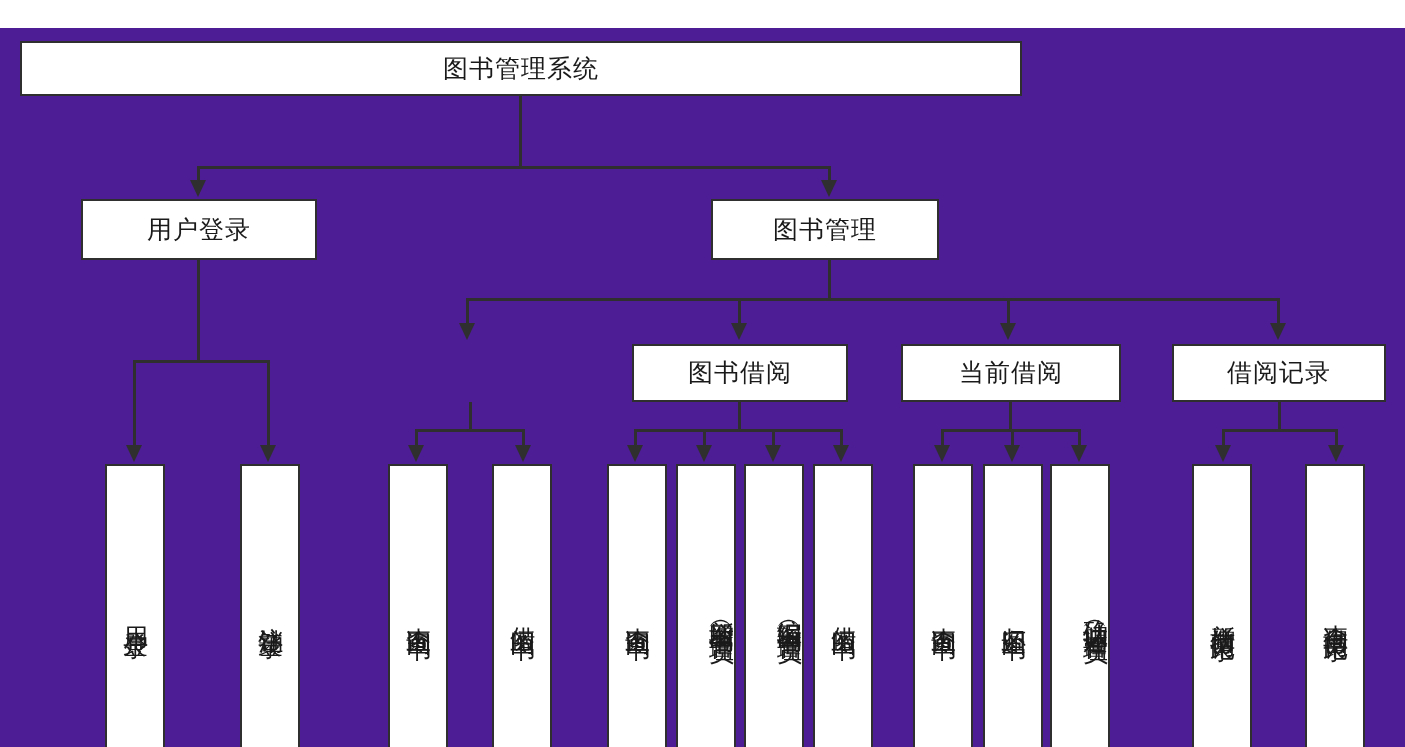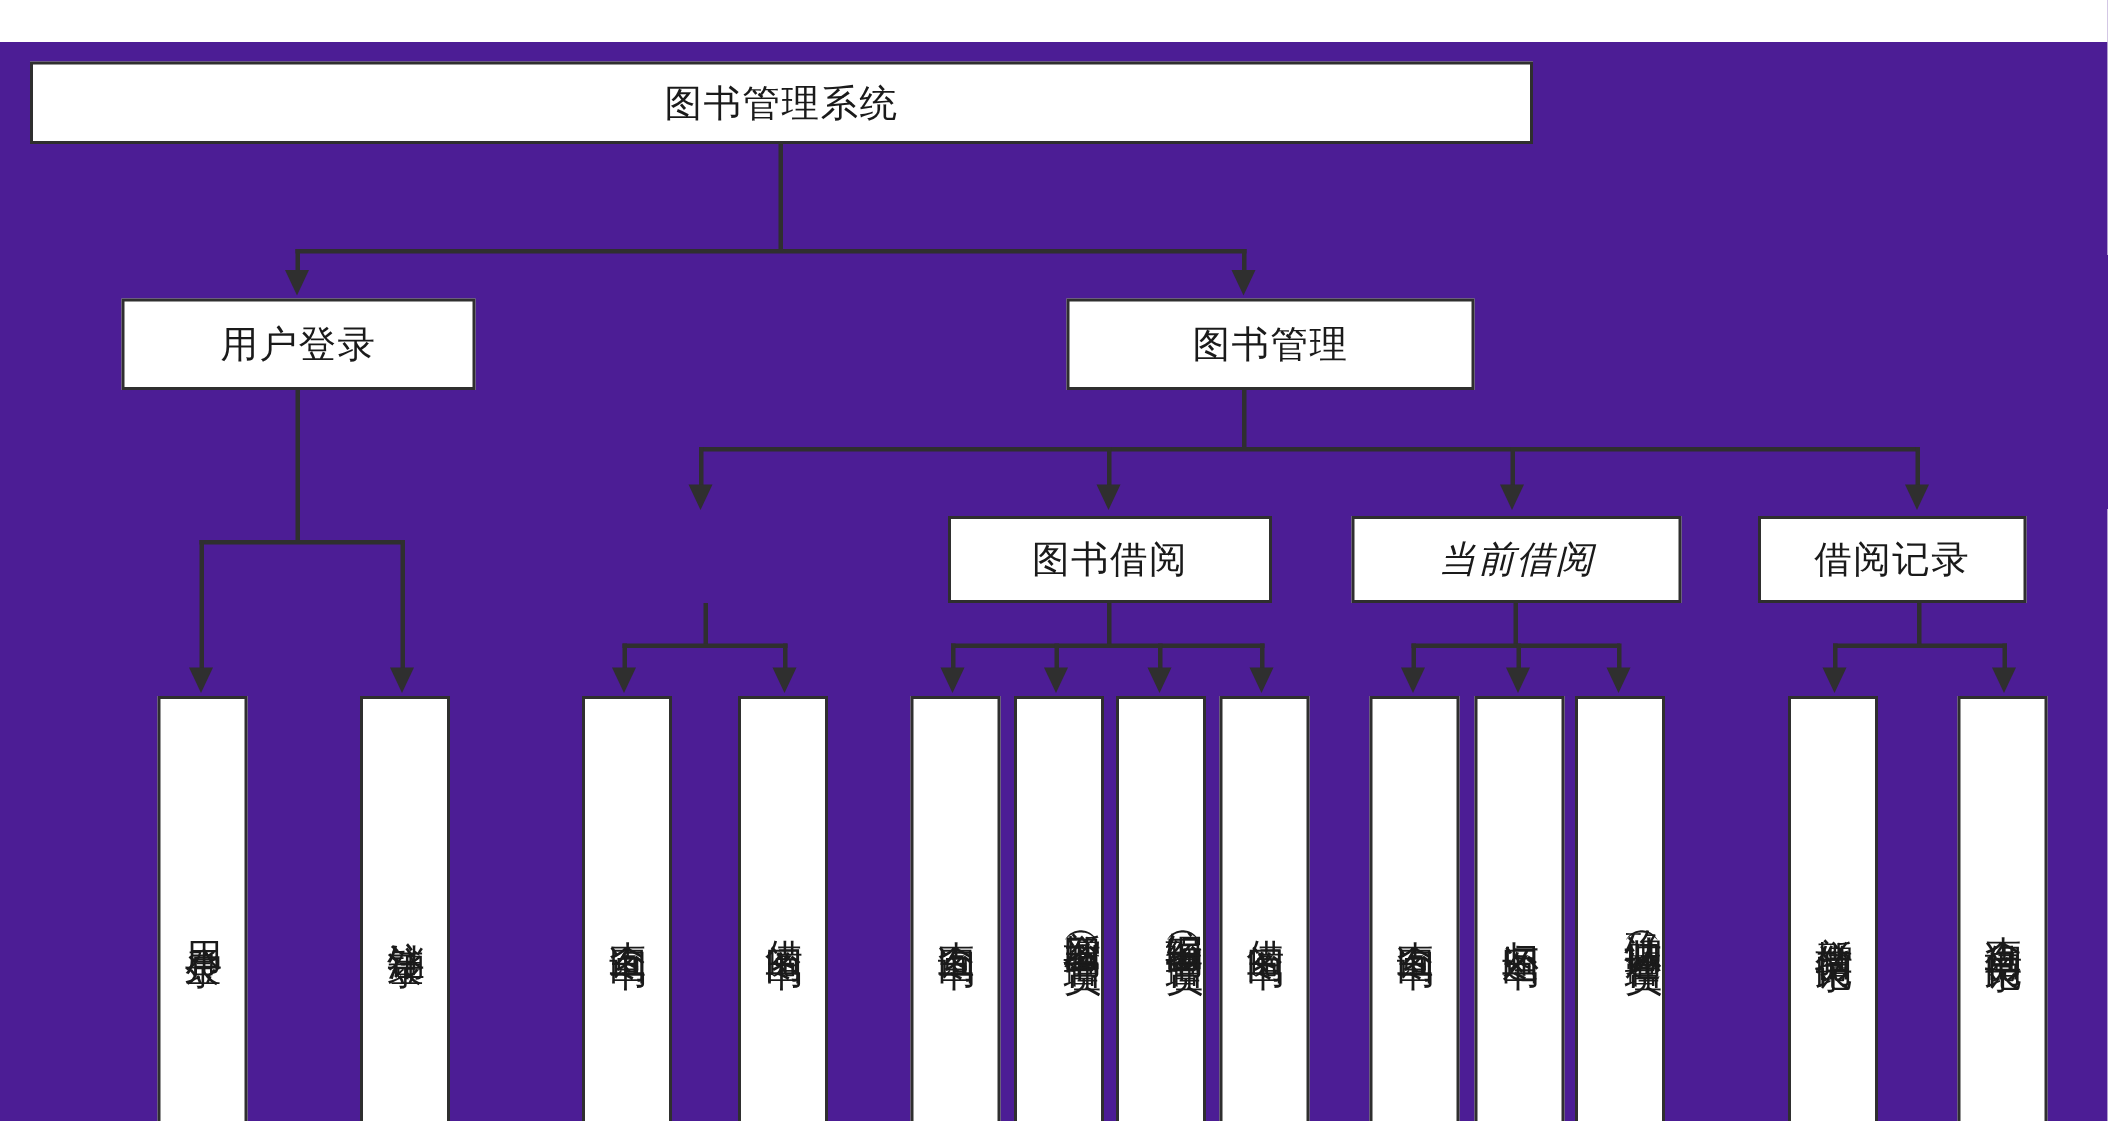--- a/index.html
+++ b/index.html
@@ -84,21 +84,21 @@
 
   <div class="edge v" style="left:197px; top:138px; height:16px;"></div>
   <div class="arrow" style="left:190px; top:152px;"></div>
 
   <div class="edge v" style="left:828px; top:138px; height:16px;"></div>
   <div class="arrow" style="left:821px; top:152px;"></div>
 
   <div class="node h" style="left:81px; top:171px; width:236px; height:61px;">
     <span>用户登录</span>
   </div>
-  <div class="node h" style="left:711px; top:171px; width:272px; height:61px;">
+  <div class="node h" style="left:711px; top:171px; width:228px; height:61px;">
     <span>图书管理</span>
   </div>
 
   <div class="edge v" style="left:197px; top:232px; height:102px;"></div>
   <div class="edge h" style="left:133px; top:332px; width:136px;"></div>
   <div class="edge v" style="left:133px; top:332px; height:87px;"></div>
   <div class="arrow" style="left:126px; top:417px;"></div>
   <div class="edge v" style="left:267px; top:332px; height:87px;"></div>
   <div class="arrow" style="left:260px; top:417px;"></div>
 
@@ -109,24 +109,24 @@
   <div class="edge v" style="left:738px; top:270px; height:27px;"></div>
   <div class="arrow" style="left:731px; top:295px;"></div>
   <div class="edge v" style="left:1007px; top:270px; height:27px;"></div>
   <div class="arrow" style="left:1000px; top:295px;"></div>
   <div class="edge v" style="left:1277px; top:270px; height:27px;"></div>
   <div class="arrow" style="left:1270px; top:295px;"></div>
 
   <div class="node h" style="left:632px; top:316px; width:216px; height:58px;text-align:center;">
     <span>图书借阅</span>
   </div>
-  <div class="node h" style="left:901px; top:316px; width:220px; height:58px;font-style:italic;">
+  <div class="node h" style="left:901px; top:316px; width:220px; height:58px;">
     <span>当前借阅</span>
   </div>
-  <div class="node h" style="left:1172px; top:316px; width:179px; height:58px;">
+  <div class="node h" style="left:1172px; top:316px; width:214px; height:58px;">
     <span>借阅记录</span>
   </div>
 
   <div class="edge v" style="left:469px; top:374px; height:29px;"></div>
   <div class="edge h" style="left:415px; top:401px; width:110px;"></div>
   <div class="edge v" style="left:415px; top:401px; height:18px;"></div>
   <div class="arrow" style="left:408px; top:417px;"></div>
   <div class="edge v" style="left:522px; top:401px; height:18px;"></div>
   <div class="arrow" style="left:515px; top:417px;"></div>
 

